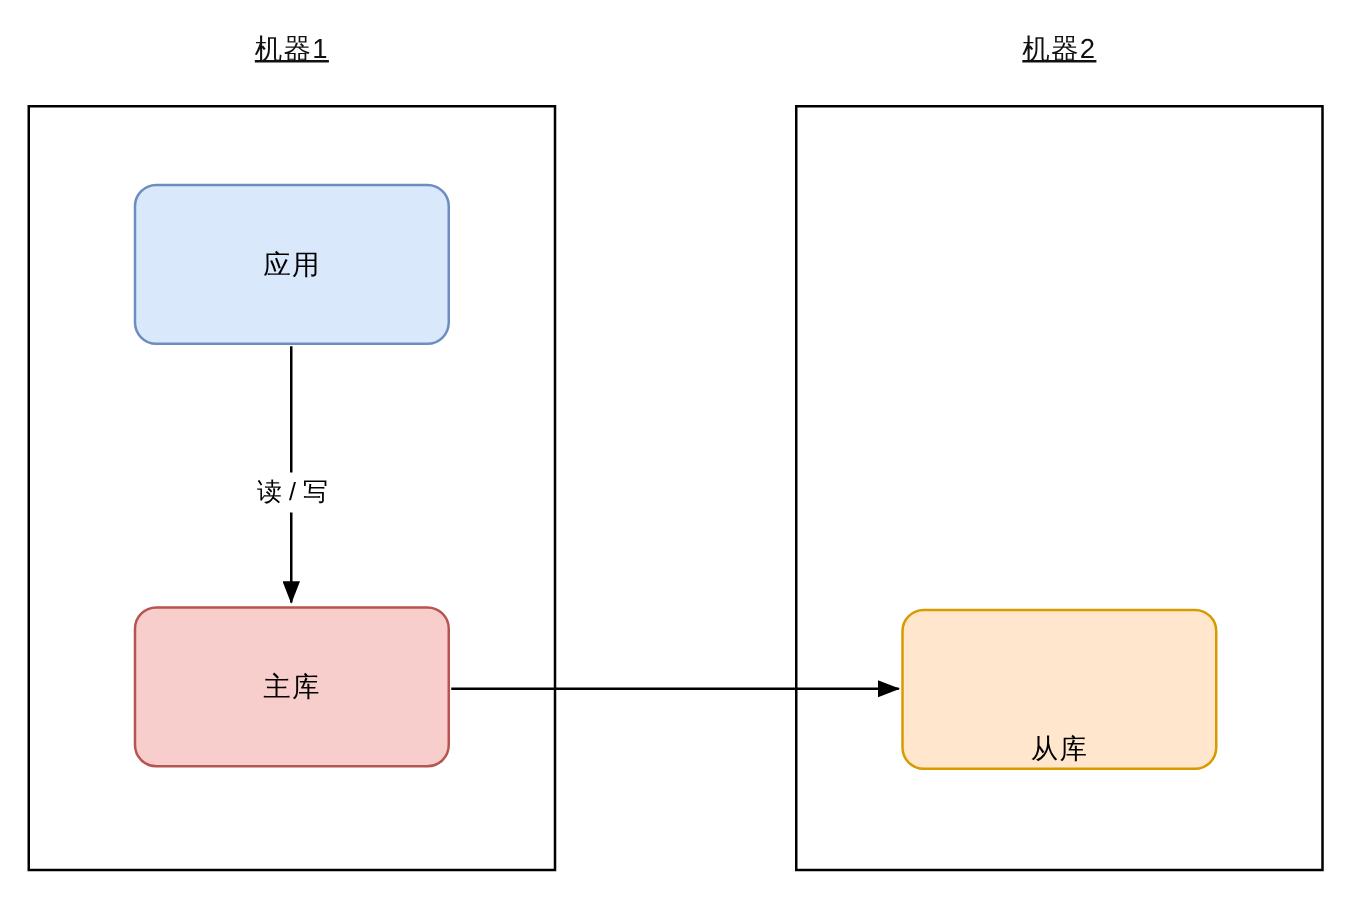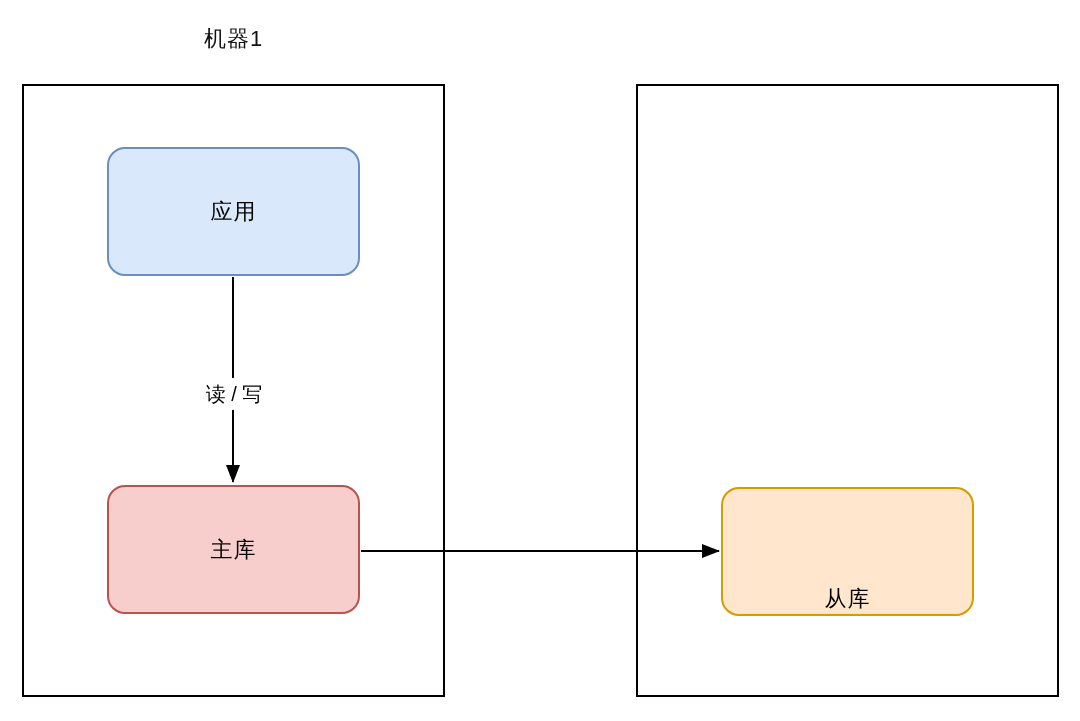--- a/index.html
+++ b/index.html
@@ -18,20 +18,21 @@
   .machine-title {
     position: absolute;
     top: 24px;
     height: 30px;
     line-height: 30px;
     text-align: center;
     font-size: 22px;
     font-weight: 500;
     color: #111111;
     letter-spacing: 1px;
+    text-decoration: underline;
   }
   .machine-container {
     position: absolute;
     top: 84px;
     width: 419px;
     height: 609px;
     border: 2px solid #000000;
     background: #ffffff;
     box-sizing: content-box;
   }
@@ -90,20 +91,21 @@
     color: #000000;
     margin-top: 12px;
   }
 </style>
 </head>
 <body>
 
 <div class="canvas">
 
   <div class="machine-title" style="left:22px; width:423px;">机器1</div>
+  <div class="machine-title" style="left:636px; width:423px;">机器2</div>
 
   <div class="machine-container" style="left:22px;"></div>
   <div class="machine-container" style="left:636px;"></div>
 
   <svg class="edges-layer" width="1080" height="721" viewBox="0 0 1080 721">
     <defs>
       <marker id="arrowhead" markerUnits="userSpaceOnUse" markerWidth="18" markerHeight="14" refX="17" refY="7" orient="auto">
         <path d="M0,0 L18,7 L0,14 Z" fill="#000000"></path>
       </marker>
     </defs>

